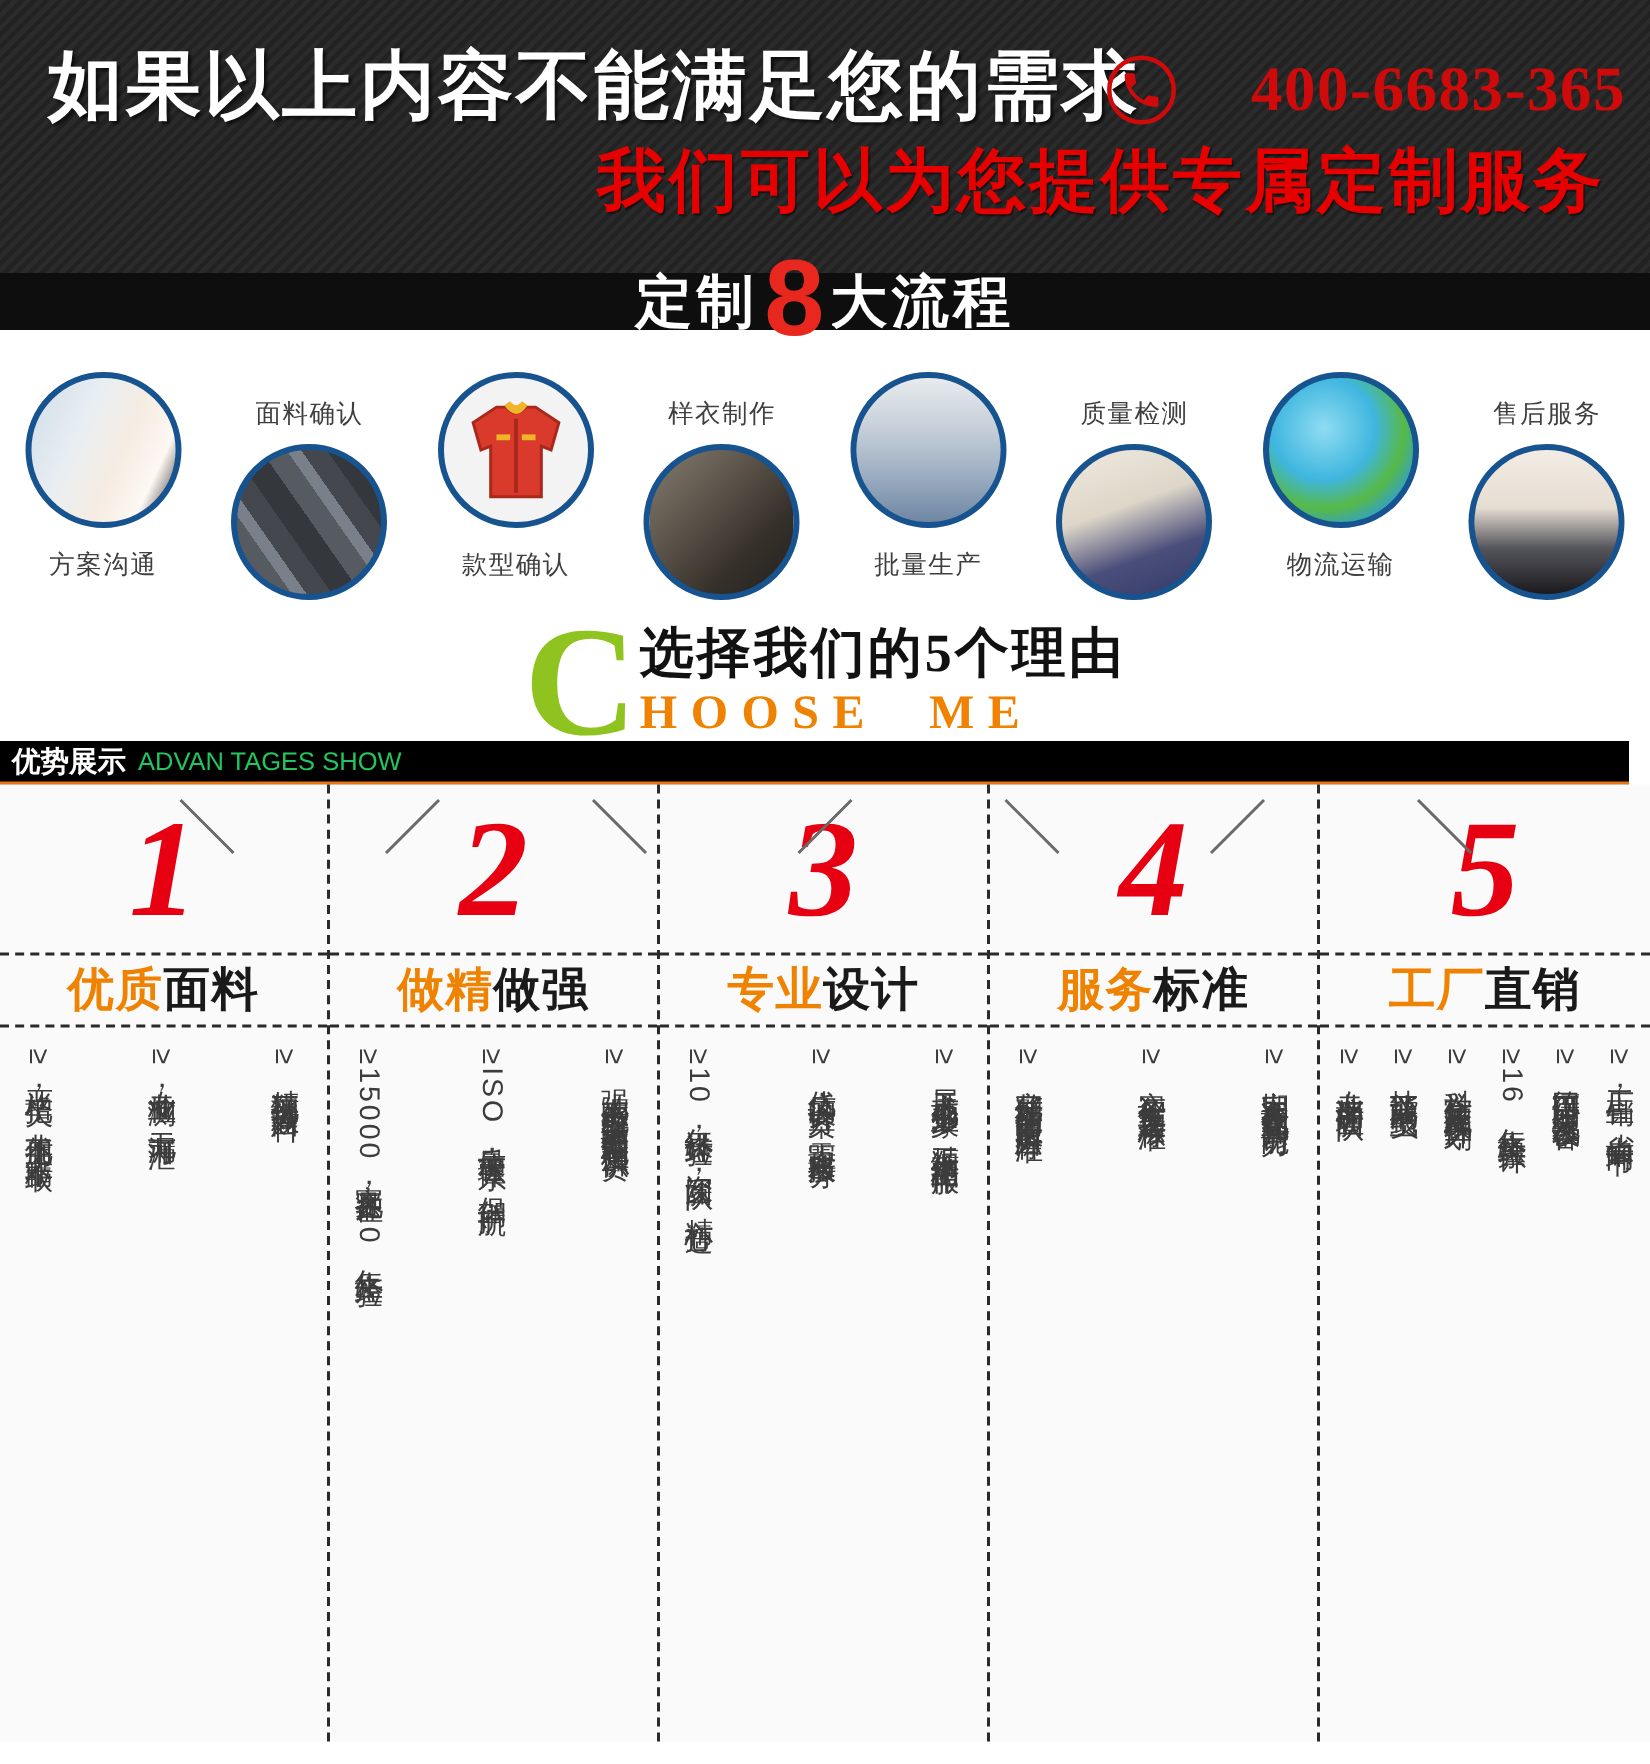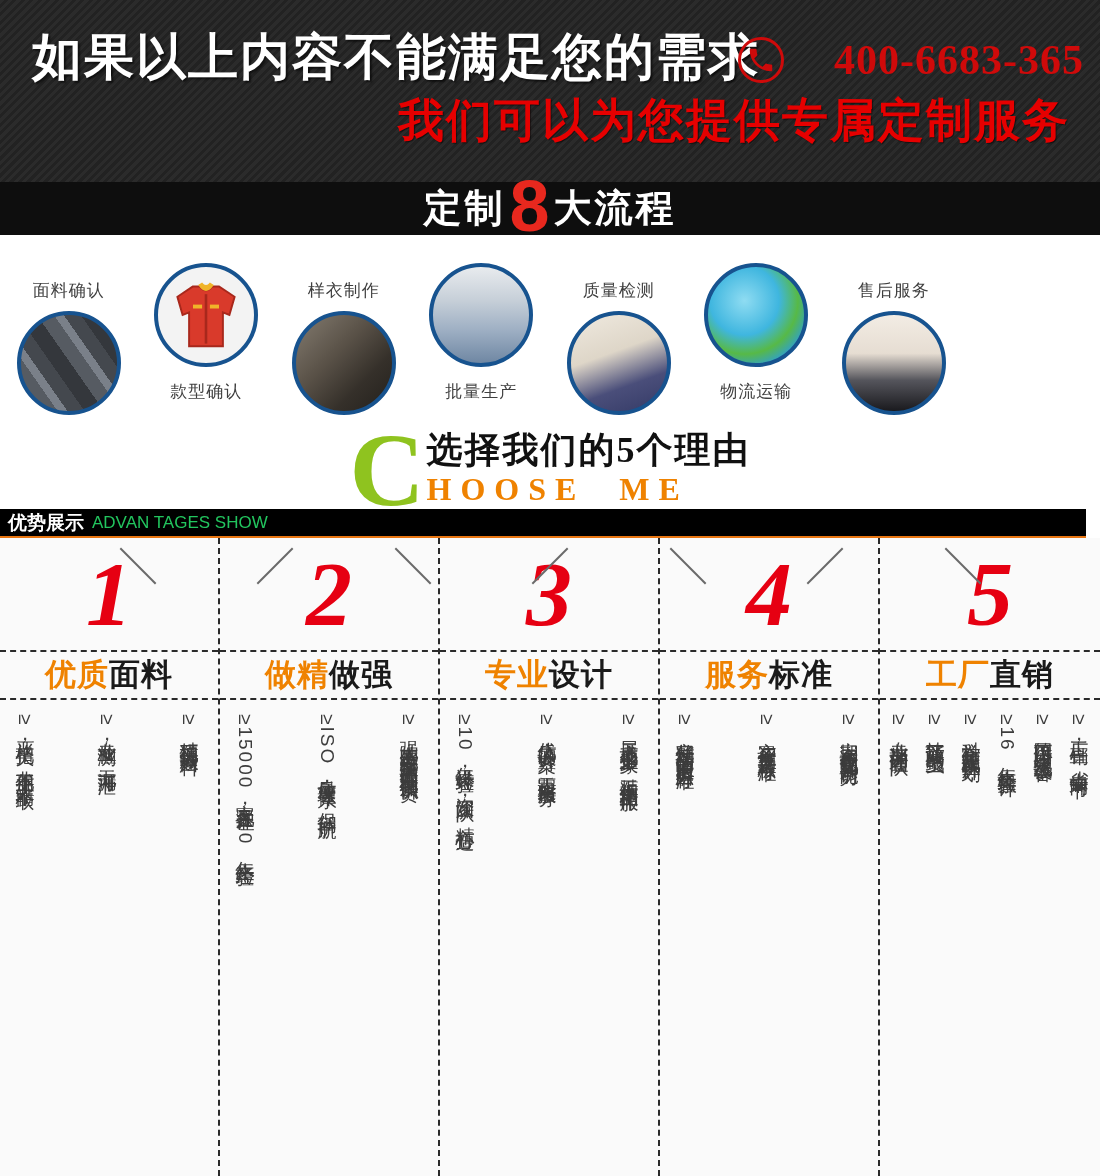--- a/index.html
+++ b/index.html
@@ -30,21 +30,21 @@
     font-family:"Liberation Serif", serif; letter-spacing:1px;margin-left:44px;
   }
   .hero-line2{
     position:absolute; right:30px; top:90px;
     color:#e60000; font-size:46px; font-weight:bold; letter-spacing:2px;
     text-shadow:1px 1px 1px rgba(0,0,0,.5);
   }
 
   
   .band{
-    width:1100px; height:53px; background:#0e0e0e;
+    width:1100px; height:38px; background:#0e0e0e;
     display:flex; align-items:center; justify-content:center;
     position:relative; z-index:2;
   }
   .band .w{ color:#fff; font-size:38px; font-weight:bold; letter-spacing:3px; }
   .band .big8{
     color:#e8281e; font-size:72px; font-weight:bold; line-height:53px;
     margin:0 4px; position:relative; top:-2px;
   }
 
   
@@ -143,20 +143,24 @@
   <div class="hero-line2">我们可以为您提供专属定制服务</div>
 </div>
 
 <div class="band">
   <span class="w">定制</span>
   <span class="big8">8</span>
   <span class="w">大流程</span>
 </div>
 
 <div class="process">
+  <div class="step up">
+    <div class="circle p1"></div>
+    <div class="step-label">方案沟通</div>
+  </div>
   <div class="step down">
     <div class="step-label">面料确认</div>
     <div class="circle p2"></div>
   </div>
   <div class="step up">
     <div class="circle p3">
       <svg width="78" height="78" viewBox="0 0 60 60">
         <path d="M20 8 L8 16 L12 30 L17 28 L17 54 L43 54 L43 28 L48 30 L52 16 L40 8 L35 8 Q30 14 25 8 Z" fill="#d93a2b" stroke="#a8281c" stroke-width="1.5"></path>
         <path d="M24 7 Q30 16 36 7 L33 5 Q30 9 27 5 Z" fill="#f0b429"></path>
         <rect x="29" y="14" width="2" height="38" fill="#a8281c"></rect>

